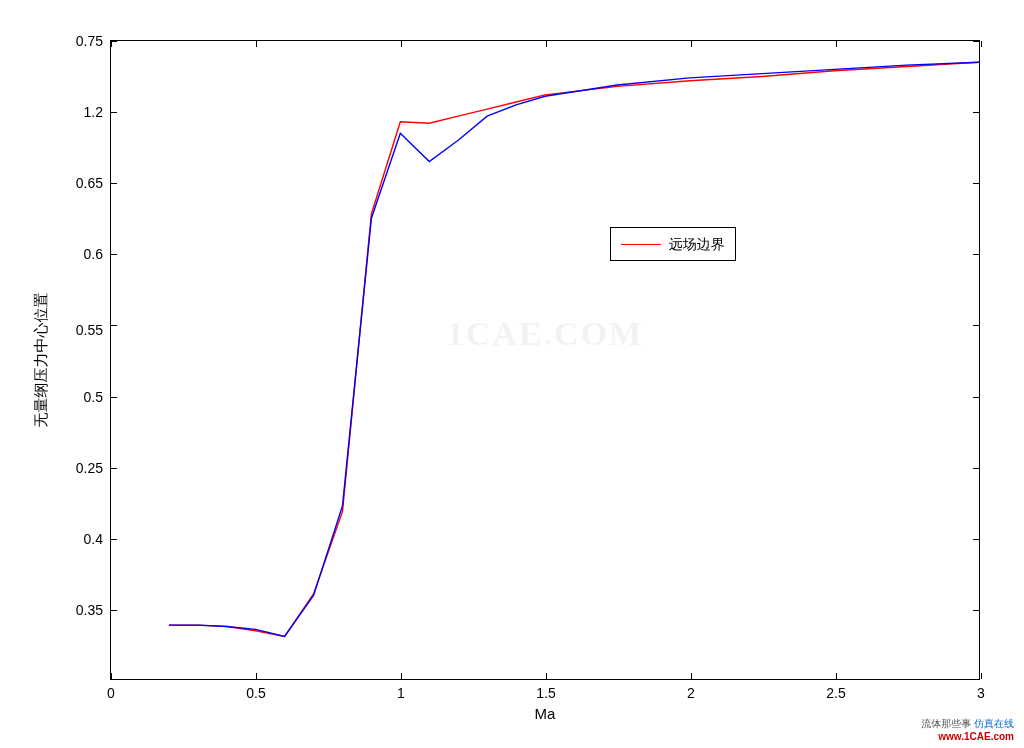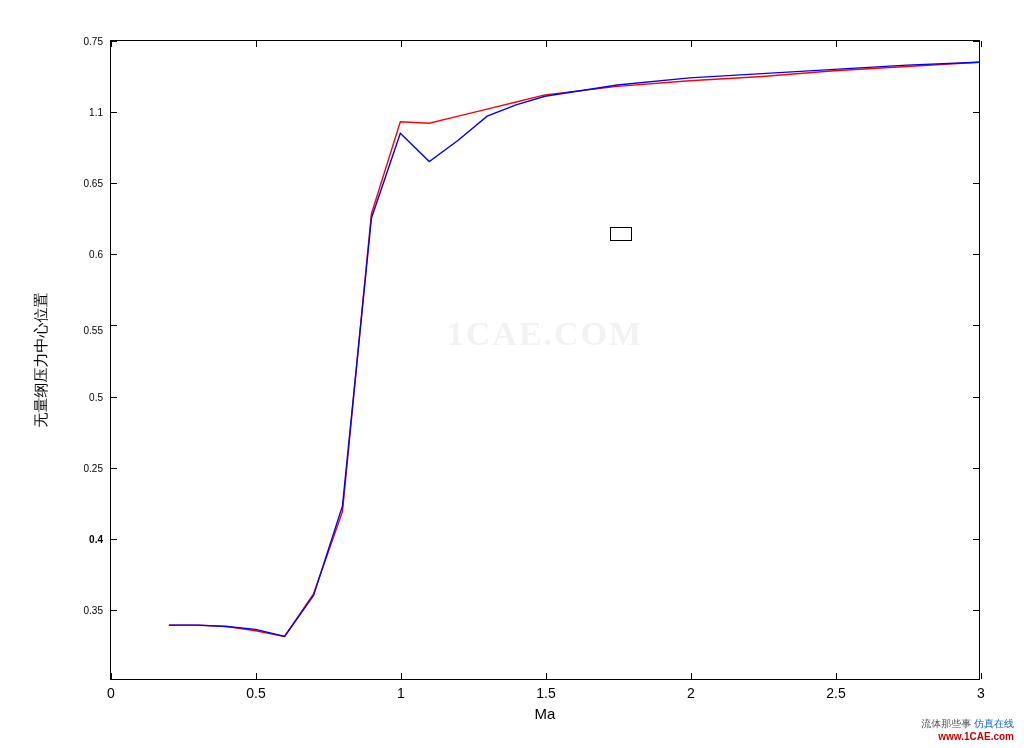--- a/index.html
+++ b/index.html
@@ -30,21 +30,21 @@
   .plot-area svg {
     position: absolute;
     left: 0; top: 0;
     width: 100%; height: 100%;
   }
   .tick-y {
     position: absolute;
     right: 100%;
     transform: translateY(-50%);
     margin-right: 8px;
-    font-size: 10px;
+    font-size: 14px;
     white-space: nowrap;
   }
   .tick-x {
     position: absolute;
     top: 100%;
     transform: translateX(-50%);
     margin-top: 6px;
     font-size: 14px;
     white-space: nowrap;
   }
@@ -134,46 +134,50 @@
   <div class="plot-area" id="plot">
 
     <svg id="lines-svg" viewBox="0 0 870 640" preserveAspectRatio="none">
         <path d="M58.00 585.96 L87.00 585.96 L116.00 587.38 L145.00 591.64 L174.00 597.33 L203.00 554.67 L232.00 472.18 L261.00 173.51 L290.00 81.07 L319.00 82.49 L348.00 75.38 L377.00 68.27 L406.00 61.16 L435.00 54.04 L507.50 45.51 L580.00 39.82 L652.50 35.56 L725.00 29.87 L797.50 25.60 L870.00 21.33" fill="none" stroke="#ff0000" stroke-width="1.4"></path>
         <path d="M58.00 585.96 L87.00 585.96 L116.00 587.38 L145.00 590.22 L174.00 597.33 L203.00 556.09 L232.00 466.49 L261.00 177.78 L290.00 92.44 L319.00 120.89 L348.00 99.56 L377.00 75.38 L406.00 64.00 L435.00 55.47 L507.50 44.09 L580.00 36.98 L652.50 32.71 L725.00 28.44 L797.50 24.18 L870.00 21.33" fill="none" stroke="#0000ff" stroke-width="1.4"></path>
       </svg>
 
     <div class="watermark">1CAE.COM</div>
 
     <div class="legend" id="legend" style="left: 498.8px; top: 186.311px;">
+      <div class="legend-row">
+        <span class="legend-line" id="lg-line-0" style="border-color: rgb(255, 0, 0);"></span>
+        <span>远场边界</span>
+      </div>
     </div>
 
     <div class="xlabel">Ma</div>
     <div class="ylabel">无量纲压力中心位置</div>
   <div class="tick-y" style="top: 568.889px;">0.35</div>
       <div class="tick-mark-y " style="top: 568.889px;"></div>
       <div class="tick-mark-y right" style="top: 568.889px;"></div>
-      <div class="tick-y" style="top: 497.778px; font-weight: bold;">0.4</div>
+      <div class="tick-y" style="top: 497.778px;">0.4</div>
       <div class="tick-mark-y " style="top: 497.778px;"></div>
       <div class="tick-mark-y right" style="top: 497.778px;"></div>
       <div class="tick-y" style="top: 426.667px;">0.25</div>
       <div class="tick-mark-y " style="top: 426.667px;"></div>
       <div class="tick-mark-y right" style="top: 426.667px;"></div>
       <div class="tick-y" style="top: 355.556px;">0.5</div>
       <div class="tick-mark-y " style="top: 355.556px;"></div>
       <div class="tick-mark-y right" style="top: 355.556px;"></div>
       <div class="tick-y" style="top: 289px;">0.55</div>
       <div class="tick-mark-y " style="top: 284.444px;"></div>
       <div class="tick-mark-y right" style="top: 284.444px;"></div>
       <div class="tick-y" style="top: 213.333px;">0.6</div>
       <div class="tick-mark-y " style="top: 213.333px;"></div>
       <div class="tick-mark-y right" style="top: 213.333px;"></div>
       <div class="tick-y" style="top: 142.222px;">0.65</div>
       <div class="tick-mark-y " style="top: 142.222px;"></div>
       <div class="tick-mark-y right" style="top: 142.222px;"></div>
-      <div class="tick-y" style="top: 71.1111px;">1.1</div>
+      <div class="tick-y" style="top: 71.1111px;">1.2</div>
       <div class="tick-mark-y " style="top: 71.1111px;"></div>
       <div class="tick-mark-y right" style="top: 71.1111px;"></div>
       <div class="tick-y" style="top: 0px;">0.75</div>
       <div class="tick-mark-y " style="top: 0px;"></div>
       <div class="tick-mark-y right" style="top: 0px;"></div>
       <div class="tick-x" style="left: 0px;">0</div>
       <div class="tick-mark-x " style="left: 0px;"></div>
       <div class="tick-mark-x top" style="left: 0px;"></div>
       <div class="tick-x" style="left: 145px;">0.5</div>
       <div class="tick-mark-x " style="left: 145px;"></div>

